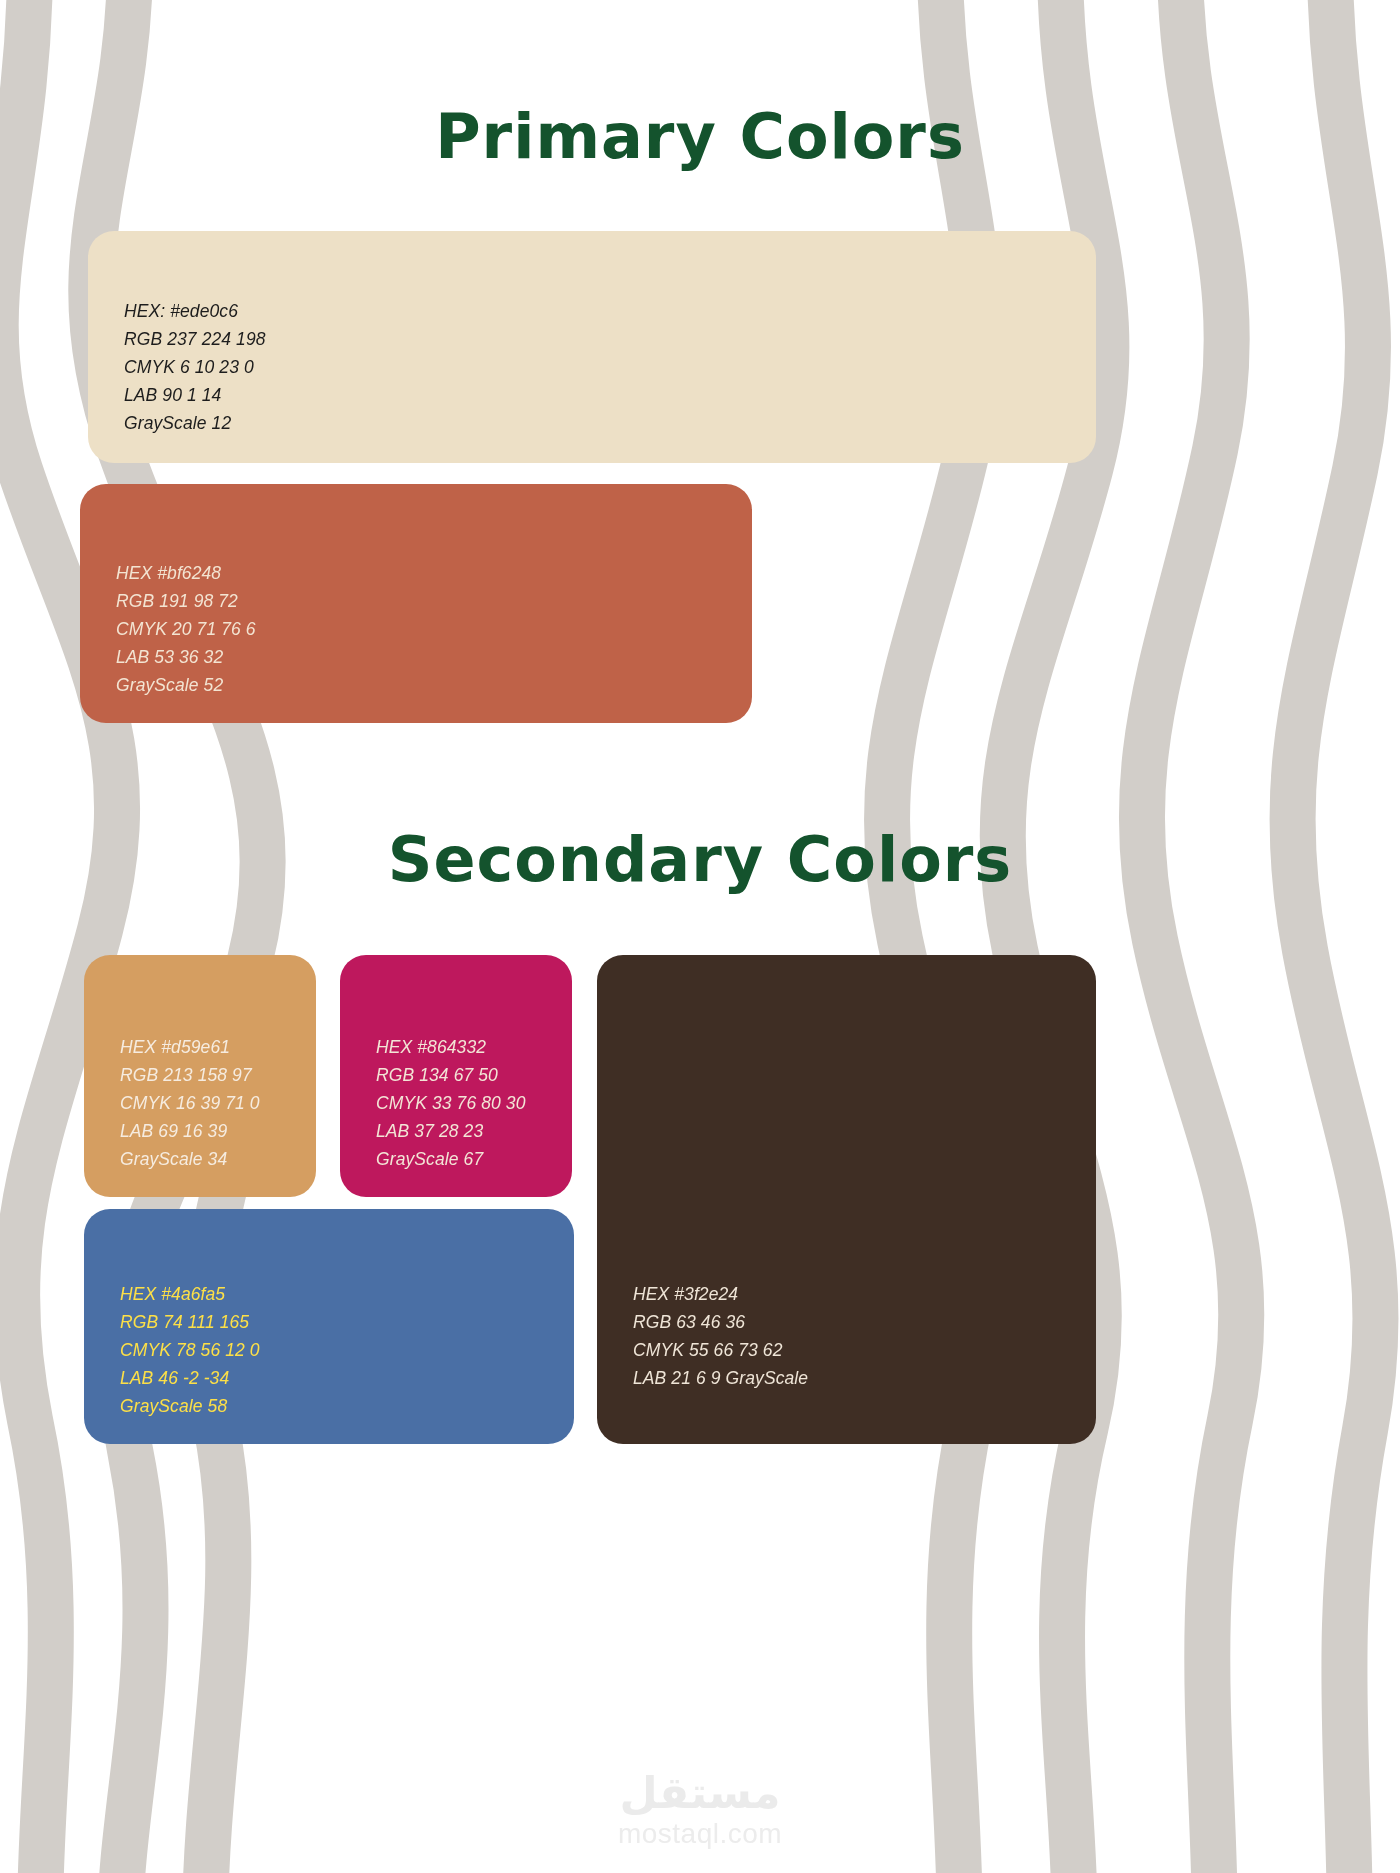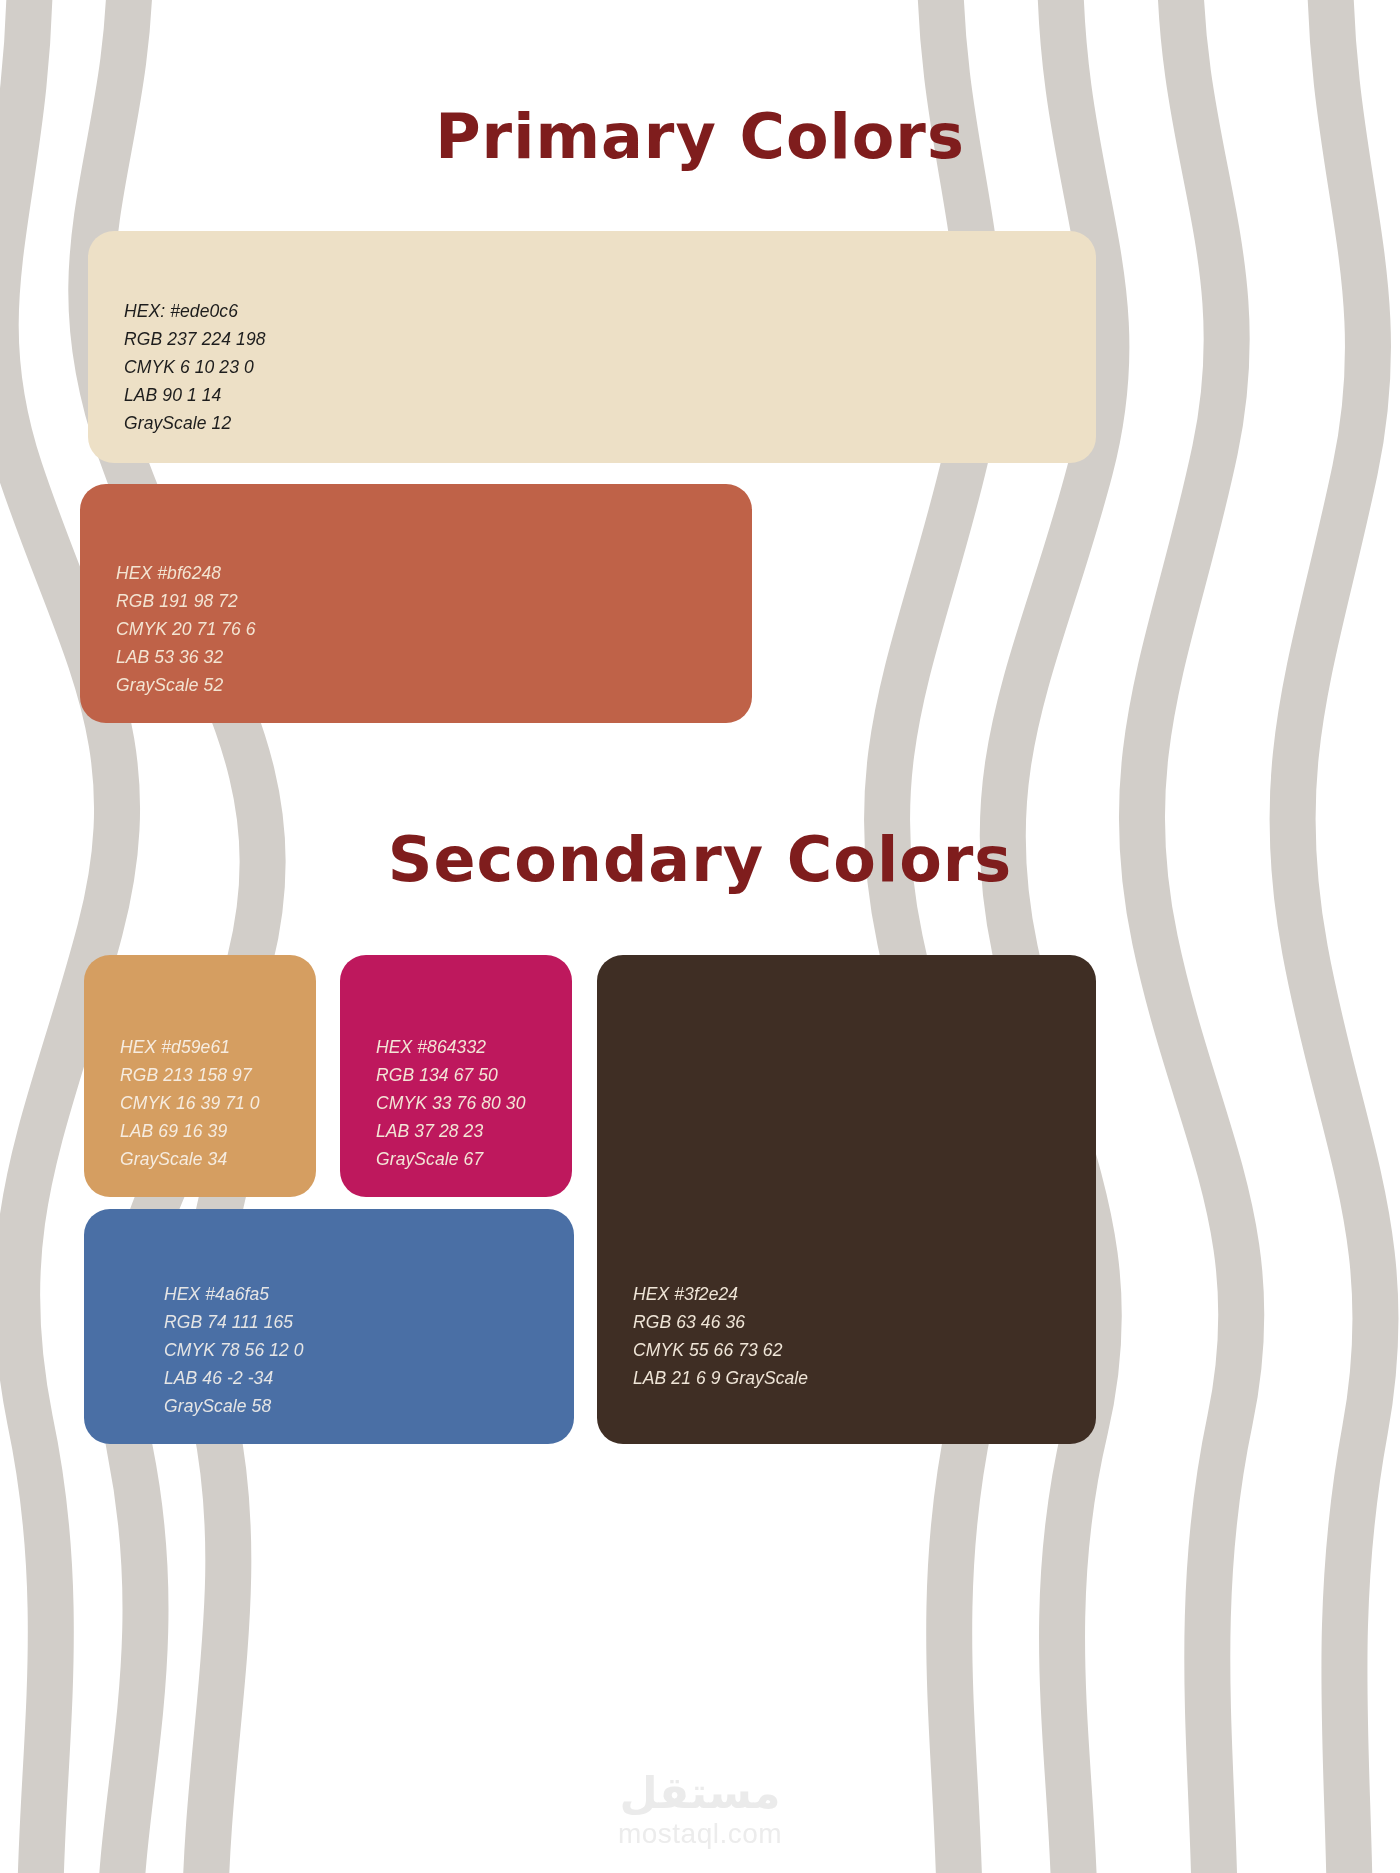--- a/index.html
+++ b/index.html
@@ -39,21 +39,21 @@
     left: 0; top: 0;
     width: 1400px;
     height: 1873px;
     z-index: 2;
   }
 
   .section-title {
     position: absolute;
     width: 1400px;
     text-align: center;
-    color: #7f1d1d;
+    color: #14532d;
     font-family: "DejaVu Sans", sans-serif;
     font-weight: bold;
     font-size: 62px;
     letter-spacing: 1px;
     white-space: nowrap;
   }
   #title-primary { top: 100px; }
   #title-secondary { top: 823px; }
 
   
@@ -100,21 +100,21 @@
   #swatch-maroon .info { bottom: 24px; color: #f3e5d6; }
 
   #swatch-darkbrown {
     left: 597px; top: 955px;  width: 499px;  height: 489px;
   }
   #swatch-darkbrown .info { bottom: 52px; color: #efe5d7; }
 
   #swatch-blue {
     left: 84px;  top: 1209px; width: 490px;  height: 235px;
   }
-  #swatch-blue .info { bottom: 24px; color: #e5e5e5; margin-left: 44px; }
+  #swatch-blue .info { bottom: 24px; color: #fde047; }
 
   
   #watermark {
     position: absolute;
     left: 0;
     top: 1768px;
     width: 1400px;
     text-align: center;
     z-index: 3;
     pointer-events: none;

